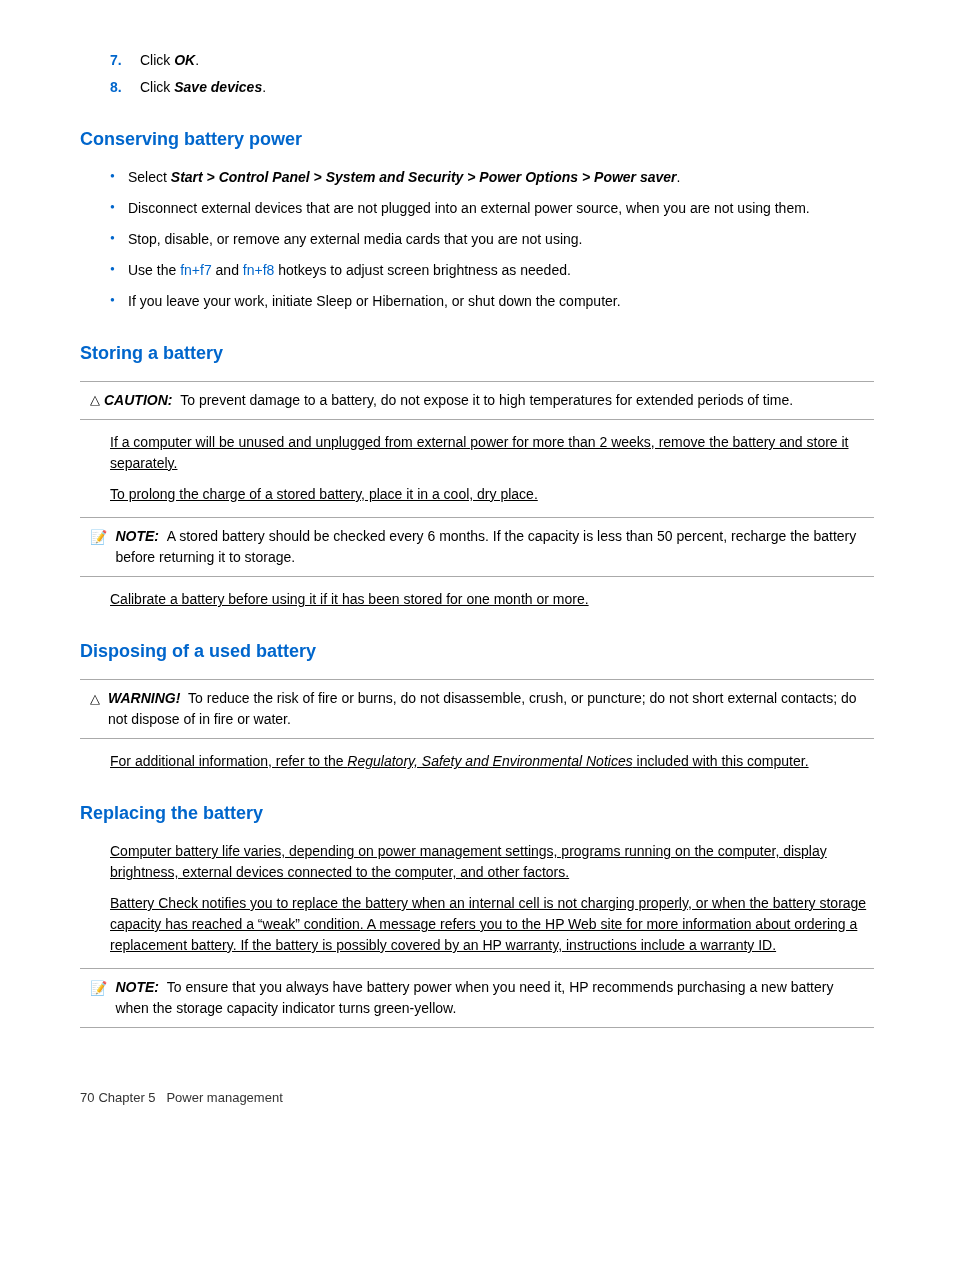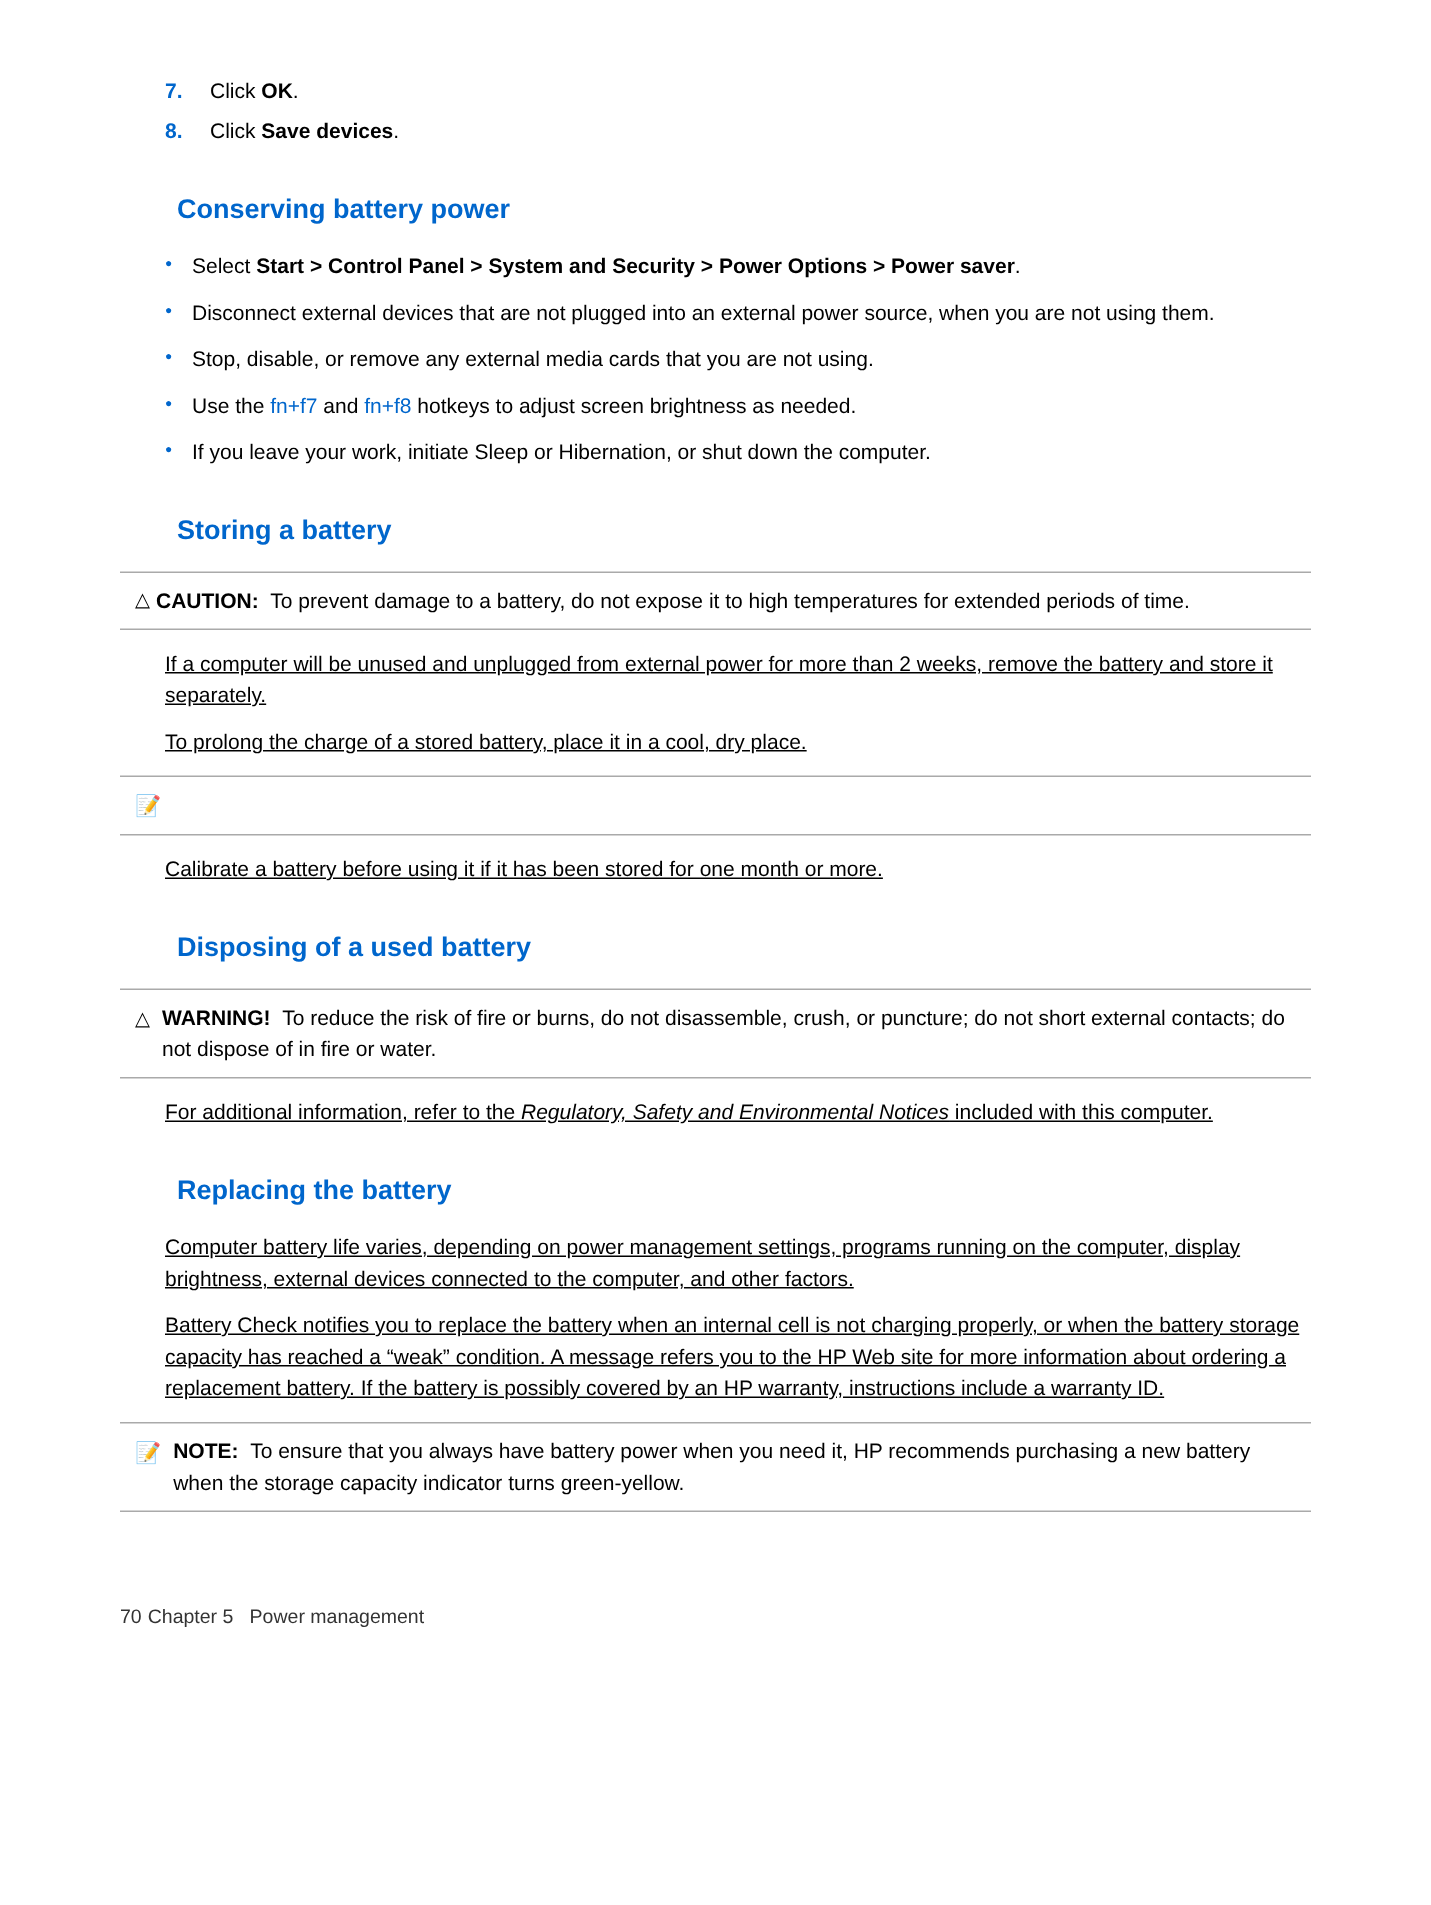--- a/index.html
+++ b/index.html
@@ -26,21 +26,20 @@
     .numbered-item .content {
       flex: 1;
     }
     .section-heading {
       color: #0066cc;
       font-size: 18px;
       font-weight: bold;
       margin-top: 28px;
       margin-bottom: 14px;
       border-bottom: none;
-      margin-left: 38px;
     }
     .bullet-list {
       list-style: none;
       padding-left: 30px;
       margin-bottom: 10px;
     }
     .bullet-list li {
       position: relative;
       padding-left: 18px;
       margin-bottom: 10px;
@@ -81,21 +80,21 @@
       gap: 8px;
     }
     .body-text {
       margin: 10px 0;
       padding-left: 30px;
       text-decoration: underline;
     }
     .link-text {
       color: #0066cc;
     }
-    b { font-weight: bold; }
+    b { font-weight: bold; font-style: italic; }
     .footer {
       margin-top: 60px;
       font-size: 13px;
       color: #333;
       display: flex;
       gap: 4px;
     }
   </style>
 </head>
 <body>
@@ -125,20 +124,21 @@
     <span style="font-size:13px;">△</span>
     <span><b>CAUTION:</b>&nbsp;&nbsp;To prevent damage to a battery, do not expose it to high temperatures for extended periods of time.</span>
   </span>
 </div>
 
 <p class="body-text">If a computer will be unused and unplugged from external power for more than 2 weeks, remove the battery and store it separately.</p>
 <p class="body-text">To prolong the charge of a stored battery, place it in a cool, dry place.</p>
 
 <div class="note-box">
   <span style="font-size:14px;margin-top:1px;">📝</span>
+  <span><b>NOTE:</b>&nbsp;&nbsp;A stored battery should be checked every 6 months. If the capacity is less than 50 percent, recharge the battery before returning it to storage.</span>
 </div>
 
 <p class="body-text">Calibrate a battery before using it if it has been stored for one month or more.</p>
 
 <h2 class="section-heading">Disposing of a used battery</h2>
 
 <div class="warning-box">
   <span style="font-size:13px;margin-top:1px;">△</span>
   <span><b>WARNING!</b>&nbsp;&nbsp;To reduce the risk of fire or burns, do not disassemble, crush, or puncture; do not short external contacts; do not dispose of in fire or water.</span>
 </div>

